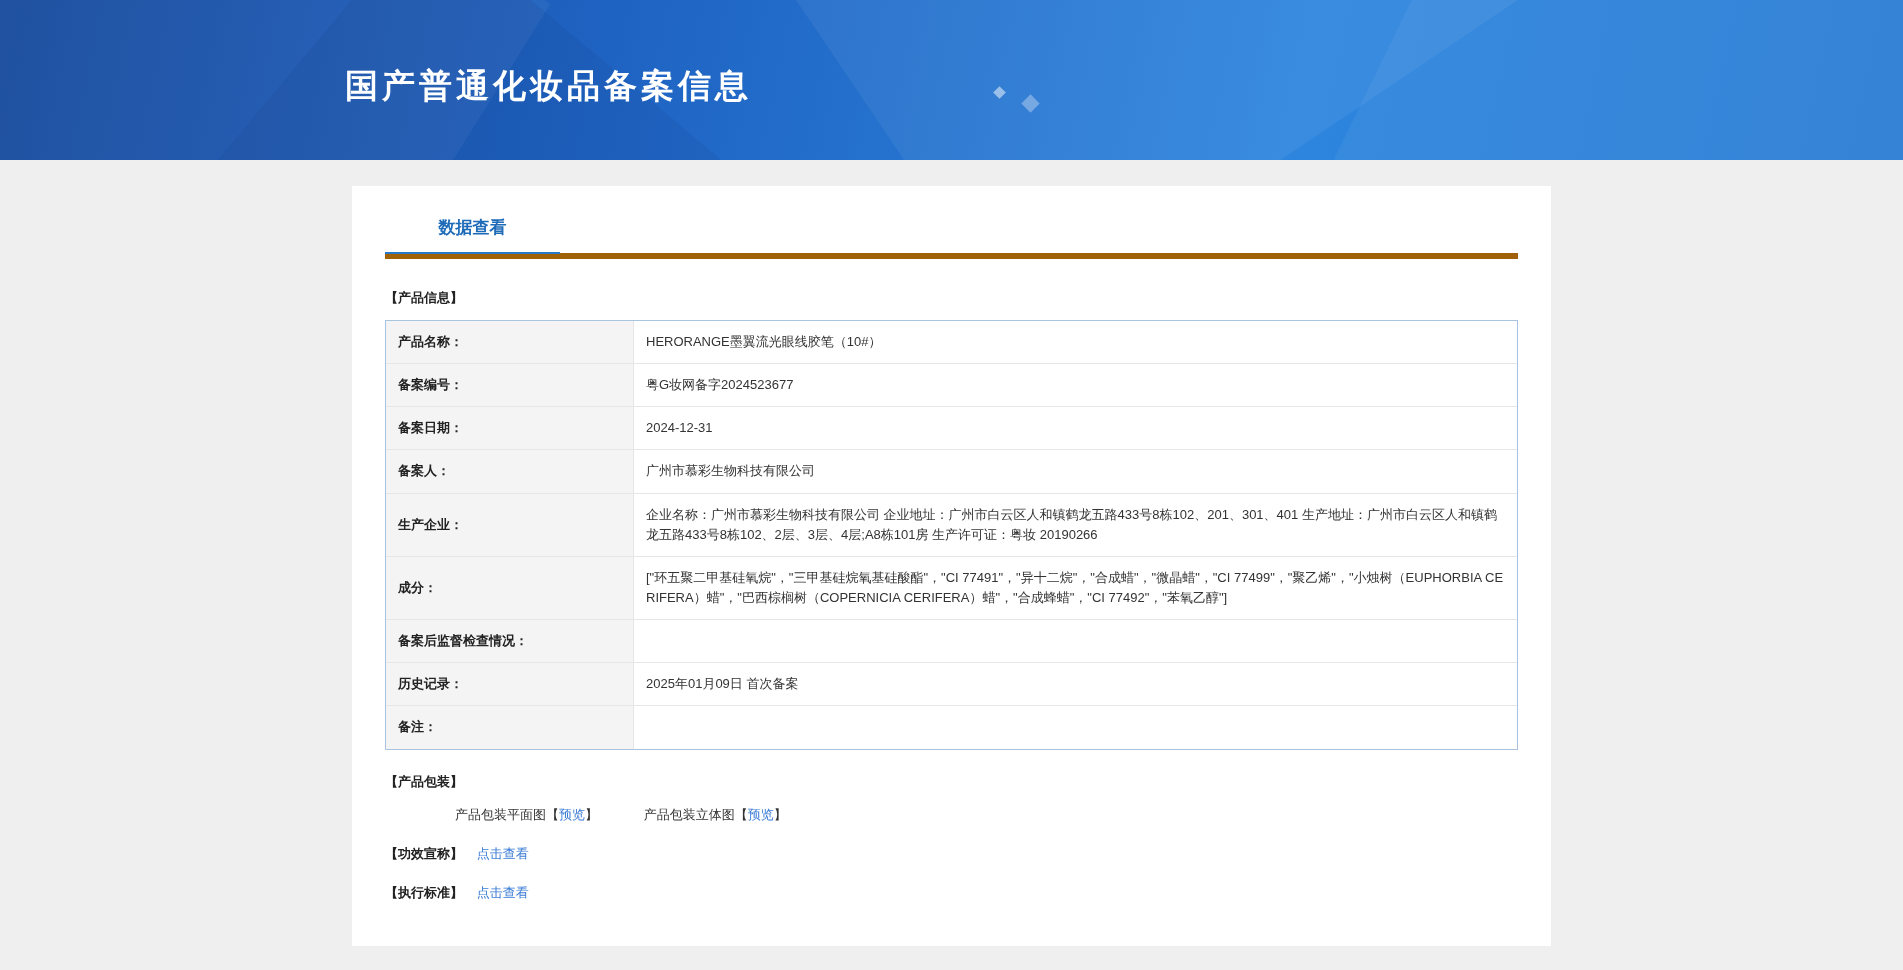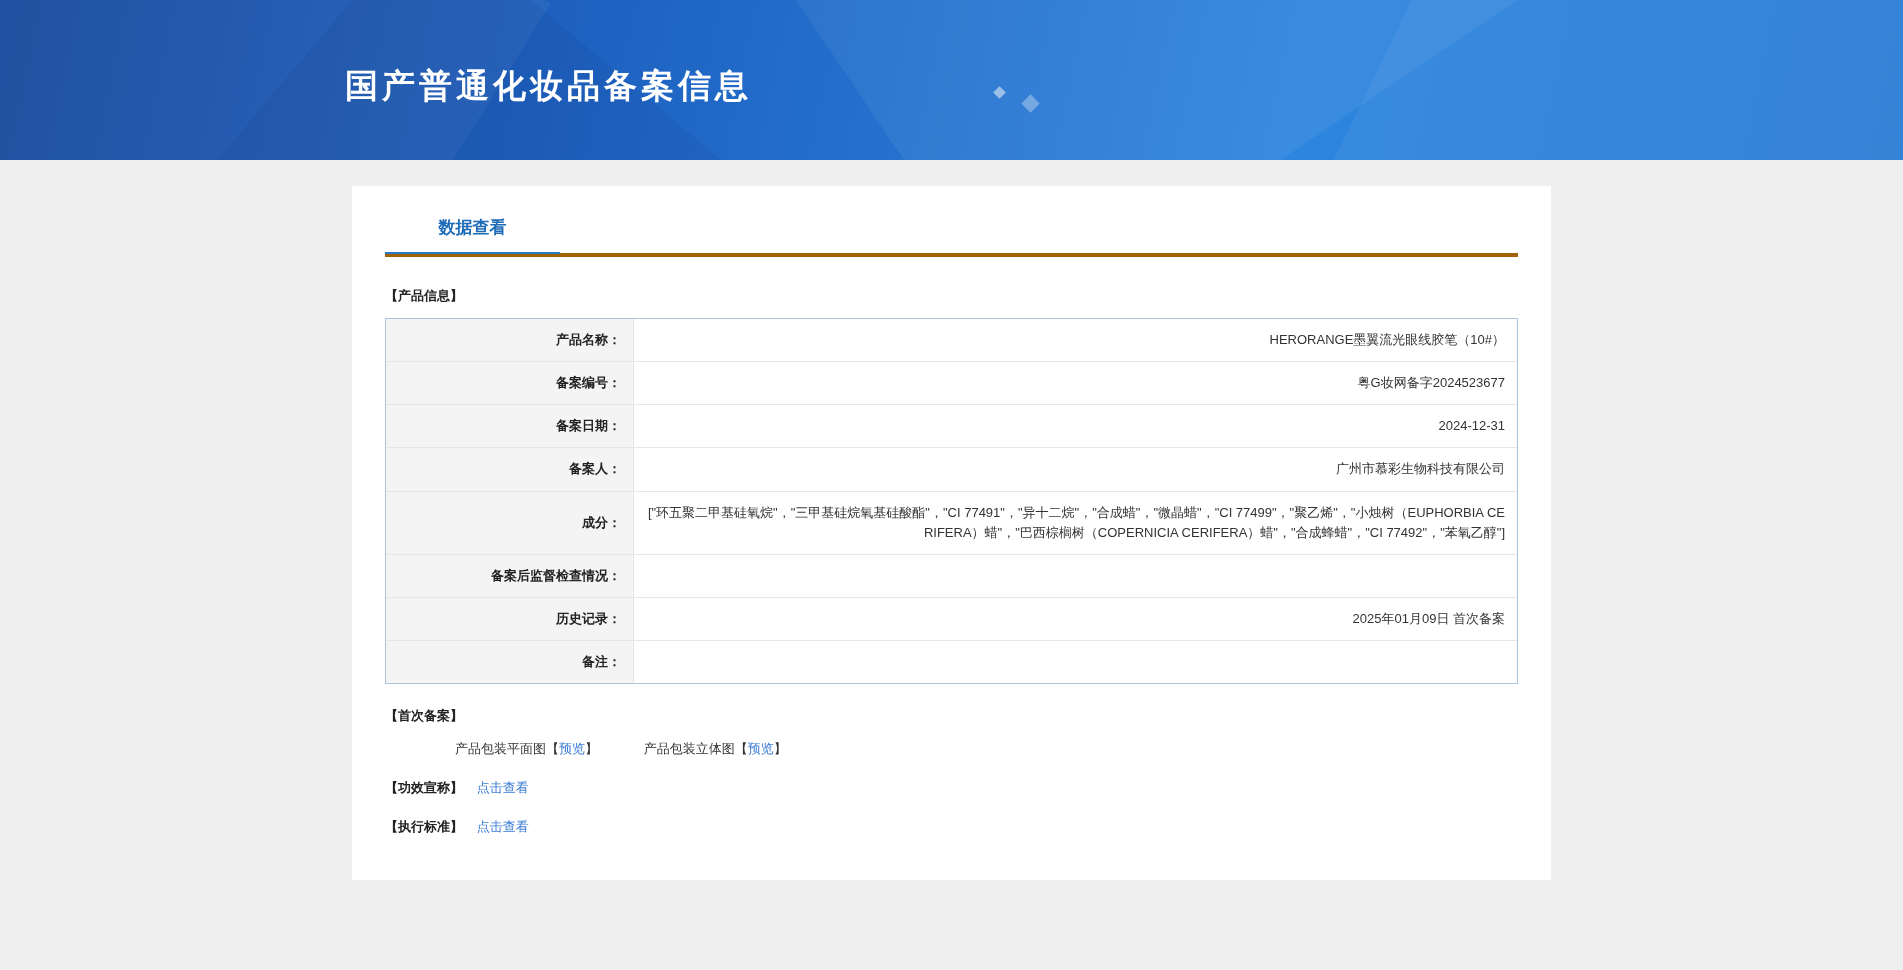--- a/index.html
+++ b/index.html
@@ -27,40 +27,40 @@
   .banner h1 {
     position:absolute; left:345px; top:64px; margin:0;
     font-size:33px; font-weight:600; letter-spacing:4px; color:#ffffff;
   }
 
   
   .card {
     width:1199px; margin:26px auto 0; background:#ffffff;
     padding:0 33px 44px;
   }
-  .tab-bar { padding-top:30px; border-bottom:4px solid #a16207; }
+  .tab-bar { padding-top:30px; border-bottom:6px solid #a16207; }
   .tab {
     display:inline-block; width:175px; text-align:center;
     font-size:17px; font-weight:bold; color:#1e6bb8;
     padding-bottom:13px; border-bottom:2px solid #2678c8;
     margin-bottom:-1px; cursor:pointer;
   }
 
   .section-title { font-size:13px; font-weight:bold; color:#222; }
   .st-product { margin:30px 0 13px; }
 
   
   .info-table {
     width:100%; table-layout:fixed;
     border-collapse:separate; border-spacing:0;
     border:1px solid #a9c4e1; font-size:13px;
   }
   .info-table td {
     padding:11px 12px; line-height:1.55; vertical-align:middle;
-    border-bottom:1px solid #e6e6e6; word-break:break-all;text-align:right;
+    border-bottom:1px solid #e6e6e6; word-break:break-all;
   }
   .info-table tr:last-child td { border-bottom:none; }
   .info-table td.label {
     background:#f4f4f4; font-weight:bold; color:#222;
     border-right:1px solid #e6e6e6;
   }
   .col-label { width:248px; }
 
   
   .st-pack { margin-top:23px; }
@@ -110,39 +110,43 @@
       </tr>
       <tr>
         <td class="label">备案日期：</td>
         <td class="value">2024-12-31</td>
       </tr>
       <tr>
         <td class="label">备案人：</td>
         <td class="value">广州市慕彩生物科技有限公司</td>
       </tr>
       <tr>
+        <td class="label">生产企业：</td>
+        <td class="value">企业名称：广州市慕彩生物科技有限公司 企业地址：广州市白云区人和镇鹤龙五路433号8栋102、201、301、401 生产地址：广州市白云区人和镇鹤龙五路433号8栋102、2层、3层、4层;A8栋101房 生产许可证：粤妆 20190266</td>
+      </tr>
+      <tr>
         <td class="label">成分：</td>
         <td class="value">["环五聚二甲基硅氧烷"，"三甲基硅烷氧基硅酸酯"，"CI 77491"，"异十二烷"，"合成蜡"，"微晶蜡"，"CI 77499"，"聚乙烯"，"小烛树（EUPHORBIA CERIFERA）蜡"，"巴西棕榈树（COPERNICIA CERIFERA）蜡"，"合成蜂蜡"，"CI 77492"，"苯氧乙醇"]</td>
       </tr>
       <tr>
         <td class="label">备案后监督检查情况：</td>
         <td class="value"></td>
       </tr>
       <tr>
         <td class="label">历史记录：</td>
         <td class="value">2025年01月09日 首次备案</td>
       </tr>
       <tr>
         <td class="label">备注：</td>
         <td class="value"></td>
       </tr>
     </tbody>
   </table>
 
-  <div class="section-title st-pack">【首次备案】</div>
+  <div class="section-title st-pack">【产品包装】</div>
 
   <div class="pack-line">
     <span class="pack-group">
       <span>产品包装平面图</span><span>【</span><a class="link">预览</a><span>】</span>
     </span>
     <span class="pack-group">
       <span>产品包装立体图</span><span>【</span><a class="link">预览</a><span>】</span>
     </span>
   </div>
 

